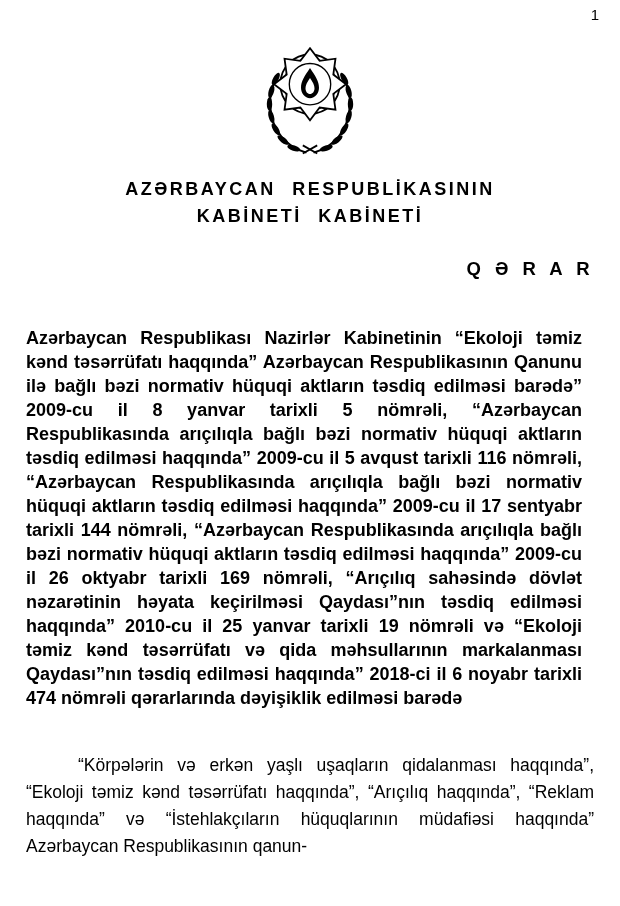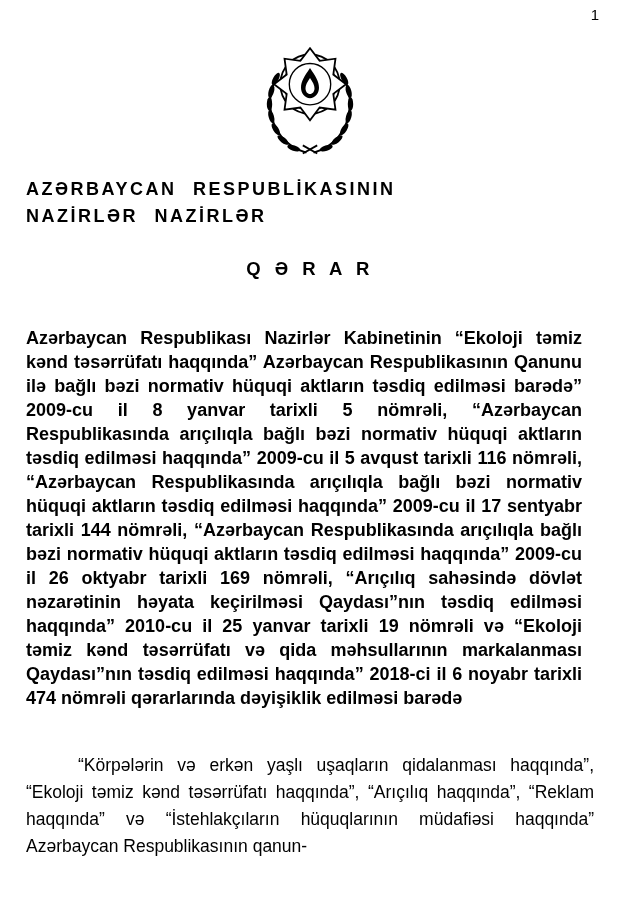--- a/index.html
+++ b/index.html
@@ -19,28 +19,28 @@
   .page-number {
     position: absolute; top: 7px; right: 21px;
     font-size: 15px; line-height: 1;
   }
   .emblem-wrap {
     display: flex; justify-content: center;
     padding-top: 30px;
   }
   .org-name {
     margin-top: 16px;
-    text-align: left;
+    text-align: center;
     font-size: 18px; font-weight: 700;
     letter-spacing: 2.5px; word-spacing: 9px;
     line-height: 27px;
   }
   .doc-type {
     margin-top: 28px;
-    text-align: center;
+    text-align: right;
     font-size: 18.5px; font-weight: 700;
     letter-spacing: 4.5px;
   }
   .decree-title {
     margin: 46px 12px 0 0;
     font-size: 18px; font-weight: 700;
     line-height: 24px;
     text-align: justify;
   }
   .decree-body {
@@ -97,21 +97,21 @@
       <path d="M100 60 L85.9 49.3 L88.3 31.7 L70.7 34.1 L60 20 L49.3 34.1 L31.7 31.7 L34.1 49.3 L20 60 L34.1 70.7 L31.7 88.3 L49.3 85.9 L60 100 L70.7 85.9 L88.3 88.3 L85.9 70.7 Z" fill="#ffffff" stroke="#000" stroke-width="2"></path>
       <circle cx="60" cy="60" r="23" fill="none" stroke="#000" stroke-width="1.5"></circle>
 
       <path d="M60 42 C66 51 70 56.5 70 64 C70 70.5 65.6 75.5 60 75.5 C54.4 75.5 50 70.5 50 64 C50 56.5 54 51 60 42 Z" fill="#000"></path>
       <path d="M60 53 C63.2 58 65 60.8 65 64.4 C65 68.2 62.8 70.8 60 70.8 C57.2 70.8 55 68.2 55 64.4 C55 60.8 56.8 58 60 53 Z" fill="#ffffff"></path>
     </svg>
   </div>
 
   <div class="org-name">
     <div>AZƏRBAYCAN RESPUBLİKASININ</div>
-    <div>NAZİRLƏR NAZİRLƏR</div>
+    <div>KABİNETİ KABİNETİ</div>
   </div>
 
   <div class="doc-type">Q Ə R A R</div>
 
   <p class="decree-title">Azərbaycan Respublikası Nazirlər Kabinetinin “Ekoloji təmiz kənd təsərrüfatı haqqında” Azərbaycan Respublikasının Qanunu ilə bağlı bəzi normativ hüquqi aktların təsdiq edilməsi barədə” 2009-cu il 8 yanvar tarixli 5 nömrəli, “Azərbaycan Respublikasında arıçılıqla bağlı bəzi normativ hüquqi aktların təsdiq edilməsi haqqında” 2009-cu il 5 avqust tarixli 116 nömrəli, “Azərbaycan Respublikasında arıçılıqla bağlı bəzi normativ hüquqi aktların təsdiq edilməsi haqqında” 2009-cu il 17 sentyabr tarixli 144 nömrəli, “Azərbaycan Respublikasında arıçılıqla bağlı bəzi normativ hüquqi aktların təsdiq edilməsi haqqında” 2009-cu il 26 oktyabr tarixli 169 nömrəli, “Arıçılıq sahəsində dövlət nəzarətinin həyata keçirilməsi Qaydası”nın təsdiq edilməsi haqqında” 2010-cu il 25 yanvar tarixli 19 nömrəli və “Ekoloji təmiz kənd təsərrüfatı və qida məhsullarının markalanması Qaydası”nın təsdiq edilməsi haqqında” 2018-ci il 6 noyabr tarixli 474 nömrəli qərarlarında dəyişiklik edilməsi barədə</p>
 
   <p class="decree-body">“Körpələrin və erkən yaşlı uşaqların qidalanması haqqında”, “Ekoloji təmiz kənd təsərrüfatı haqqında”, “Arıçılıq haqqında”, “Reklam haqqında” və “İstehlakçıların hüquqlarının müdafiəsi haqqında” Azərbaycan Respublikasının qanun-</p>
 
 </div>
 

